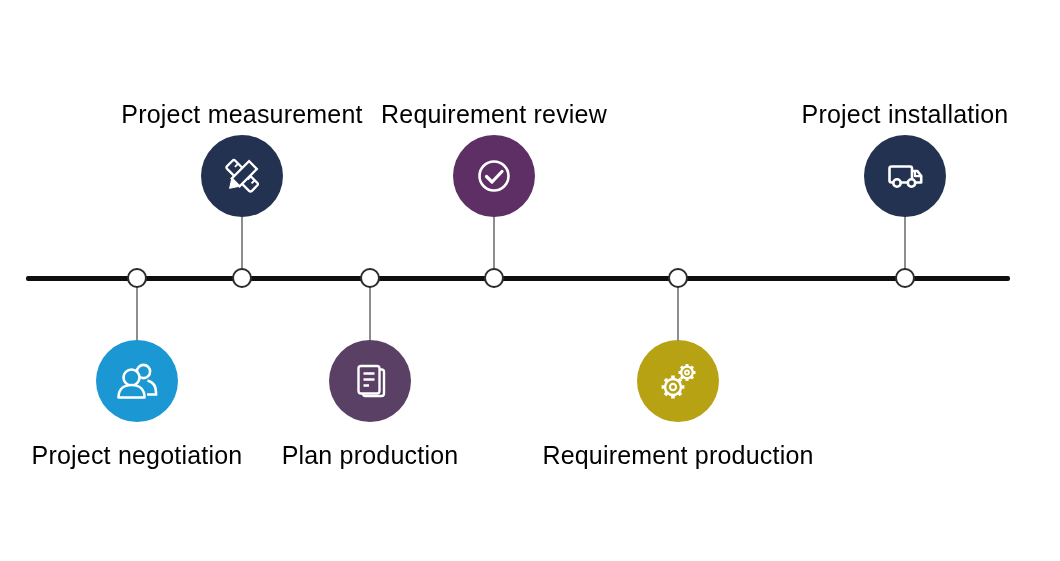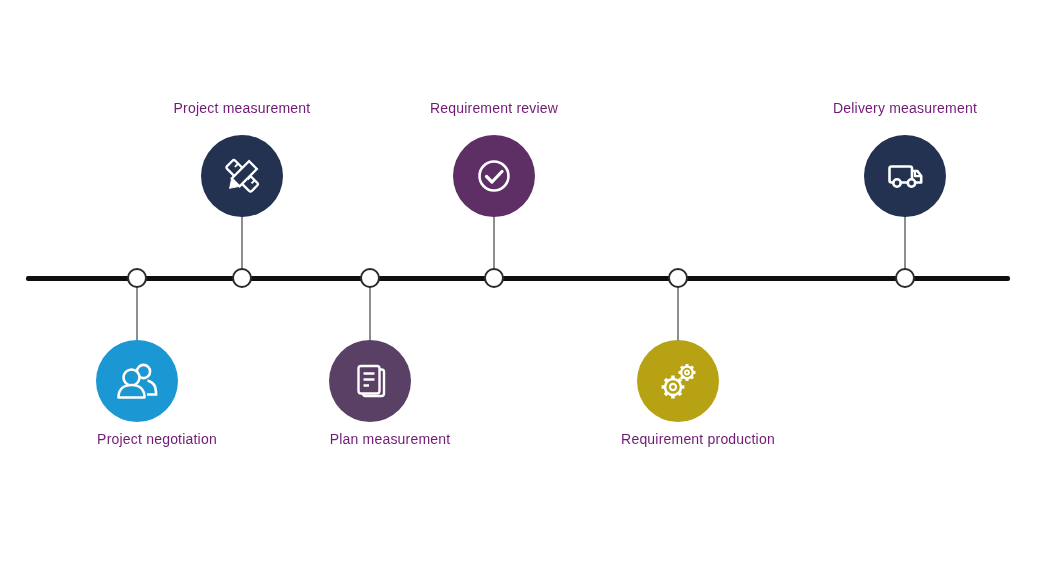--- a/index.html
+++ b/index.html
@@ -41,26 +41,26 @@
     width: 82px; height: 82px;
     border-radius: 50%;
     display: flex; align-items: center; justify-content: center;
   }
   .step.above .bubble { top: 135px; }
   .step.below .bubble { top: 340px; }
   .label {
     position: absolute;
     transform: translateX(-50%);
     white-space: nowrap;
-    font-size: 14px;
+    font-size: 25px;
     letter-spacing: 0.2px;
-    color: #701a75;
+    color: #000000;
   }
   .step.above .label { top: 100px; }
-  .step.below .label { top: 431px; margin-left: 20px; }
+  .step.below .label { top: 441px; }
   .bubble svg { display: block; }
 </style>
 </head>
 <body>
 
 <div class="canvas">
 
   <div class="axis" style="background: rgb(15, 15, 15); --c: #0f0f0f;"></div>
 
   <div class="step below" style="left:137px">
@@ -98,21 +98,21 @@
   <div class="step below" style="left:370px">
     <div class="connector" style="background: rgb(142, 142, 142); --c: #8e8e8e;"></div>
     <div class="node"></div>
     <div class="bubble" style="background: rgb(90, 64, 101); --c: #5a4065;">
       <svg width="48" height="48" viewBox="0 0 48 48">
         <rect x="17" y="12.5" width="21" height="26.5" rx="2.5" fill="none" stroke="#fff" stroke-width="2.4"></rect>
         <rect x="12.5" y="9" width="21" height="27.5" rx="2.5" fill="var(--c)" stroke="#fff" stroke-width="2.4"></rect>
         <path d="M17.5 16.5 h11 M17.5 22.5 h11 M17.5 28.5 h5.5" stroke="#fff" stroke-width="2.4" fill="none"></path>
       </svg>
     </div>
-    <div class="label">Plan measurement</div>
+    <div class="label">Plan production</div>
   </div>
 
   <div class="step above" style="left:494px">
     <div class="connector" style="background: rgb(142, 142, 142); --c: #8e8e8e;"></div>
     <div class="node"></div>
     <div class="bubble" style="background: rgb(93, 47, 100); --c: #5d2f64;">
       <svg width="48" height="48" viewBox="0 0 48 48">
         <circle cx="24" cy="24" r="14.5" fill="none" stroke="#fff" stroke-width="2.6"></circle>
         <path d="M16.5 24.5 L22 30 L32 19.5" fill="none" stroke="#fff" stroke-width="3.2" stroke-linecap="round" stroke-linejoin="round"></path>
       </svg>
@@ -147,16 +147,16 @@
       <svg width="48" height="48" viewBox="0 0 48 48">
         <g stroke="#fff" fill="none" stroke-width="2.6" stroke-linejoin="round">
           <rect x="8.5" y="14.5" width="22.5" height="16" rx="2"></rect>
           <path d="M31 19 h5.4 l3.8 5 v6.5 h-9.2"></path>
           <path d="M34 19 v5.2 h6" stroke-width="2.2"></path>
         </g>
         <circle cx="16" cy="31" r="3.7" fill="var(--c)" stroke="#fff" stroke-width="2.6"></circle>
         <circle cx="30.5" cy="31" r="3.7" fill="var(--c)" stroke="#fff" stroke-width="2.6"></circle>
       </svg>
     </div>
-    <div class="label">Delivery measurement</div>
+    <div class="label">Project installation</div>
   </div>
 
 </div>
 
 </body></html>

